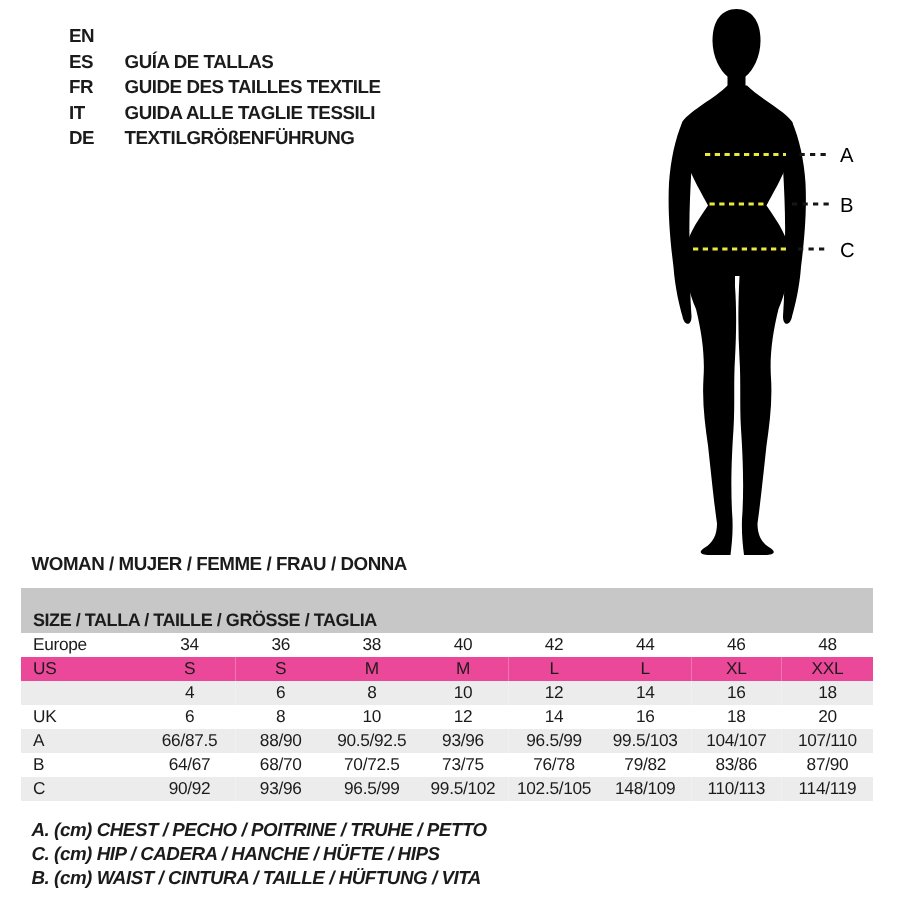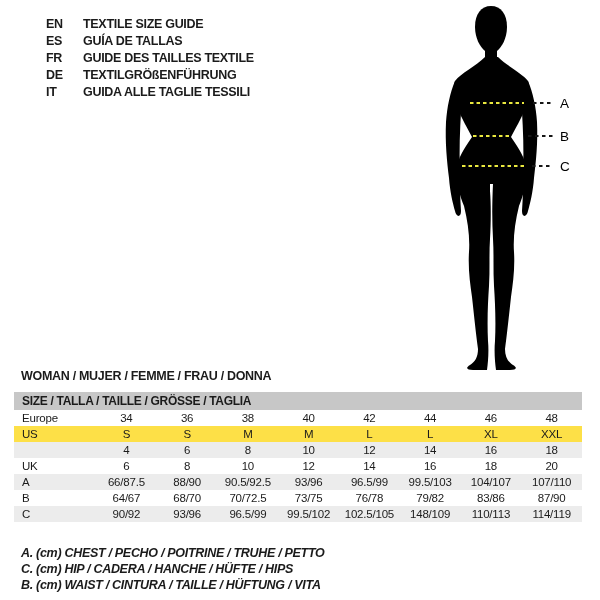--- a/index.html
+++ b/index.html
@@ -12,52 +12,51 @@
   .lang-row{display:flex;align-items:center;height:16.8px;font-weight:700;font-size:12.5px;letter-spacing:-0.3px;white-space:nowrap;}
   .lang-code{width:37px;flex:0 0 37px;}
   
   .figure-svg{position:absolute;left:390px;top:0;width:200px;height:380px;}
   .marker-letter{font-family:"Liberation Sans",sans-serif;font-size:13.5px;}
   
   .group-title{position:absolute;left:21px;top:369px;font-weight:700;font-size:12.5px;letter-spacing:-0.3px;white-space:nowrap;}
   
   .size-table{position:absolute;left:14px;top:392px;width:568px;border-collapse:collapse;table-layout:fixed;
               font-size:11.5px;letter-spacing:-0.2px;}
-  .size-table thead th{text-align:left;font-weight:700;font-size:12px;height:18px;padding:0 0 0 8px;letter-spacing:-0.3px;}
+  .size-table thead th{text-align:left;font-weight:700;font-size:12px;height:18px;padding:12px 0 0 8px;letter-spacing:-0.3px;}
   .size-table tbody td{height:16px;padding:0;text-align:center;font-weight:400;white-space:nowrap;}
   .size-table tbody td.row-label{text-align:left;padding-left:8px;}
   
   .legend{position:absolute;left:21px;top:546px;}
   .legend-line{height:16.2px;font-weight:700;font-size:12.5px;letter-spacing:-0.3px;white-space:nowrap;font-style:italic;}
 </style>
 </head>
 <body>
 
 <div class="canvas">
 
   <div class="lang-list">
       <div class="lang-row">
         <span class="lang-code">EN</span>
-        <span class="lang-label">TEXTILE SIZE GUIDE</span>
       </div>
       <div class="lang-row">
         <span class="lang-code">ES</span>
         <span class="lang-label">GUÍA DE TALLAS</span>
       </div>
       <div class="lang-row">
         <span class="lang-code">FR</span>
         <span class="lang-label">GUIDE DES TAILLES TEXTILE</span>
       </div>
       <div class="lang-row">
+        <span class="lang-code">IT</span>
+        <span class="lang-label">GUIDA ALLE TAGLIE TESSILI</span>
+      </div>
+      <div class="lang-row">
         <span class="lang-code">DE</span>
         <span class="lang-label">TEXTILGRÖßENFÜHRUNG</span>
-      </div>
-      <div class="lang-row">
-        <span class="lang-code">IT</span>
-        <span class="lang-label">GUIDA ALLE TAGLIE TESSILI</span>
       </div>
     </div>
 
   <svg class="figure-svg" viewBox="0 0 200 380">
 
     <path d="M 101,6 C 111,6 117,14 117,27 C 117,38 112,47 107,51 L 95,51 C 90,47 85,38 85,27 C 85,14 91,6 101,6 Z" fill="#000000"></path>
 
     <path d="M 95,42 L 95,60 C 95,66 88,70 80,73 L 122,73 C 114,70 107,66 107,60 L 107,42 Z" fill="#000000"></path>
 
     <path d="M 95,57
@@ -136,21 +135,21 @@
           <td class="row-label">Europe</td>
           <td>34</td>
           <td>36</td>
           <td>38</td>
           <td>40</td>
           <td>42</td>
           <td>44</td>
           <td>46</td>
           <td>48</td>
         </tr>
-        <tr style="background: #fde047;">
+        <tr style="background: #ec4899;">
           <td class="row-label">US</td>
           <td>S</td>
           <td>S</td>
           <td>M</td>
           <td>M</td>
           <td>L</td>
           <td>L</td>
           <td>XL</td>
           <td>XXL</td>
         </tr>

